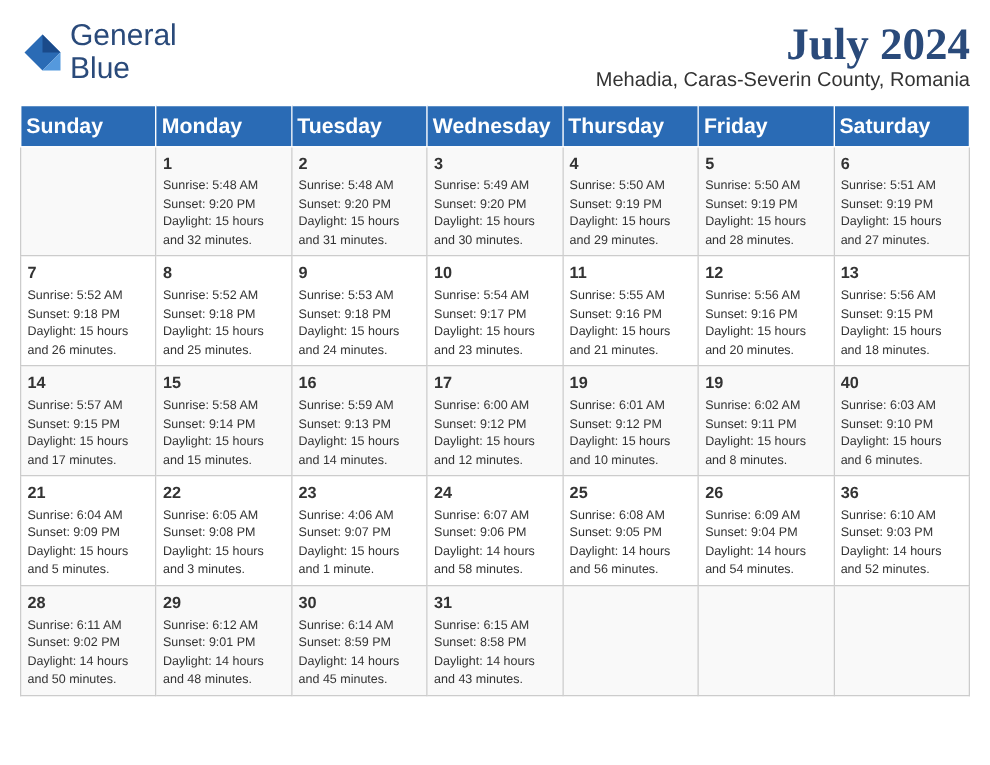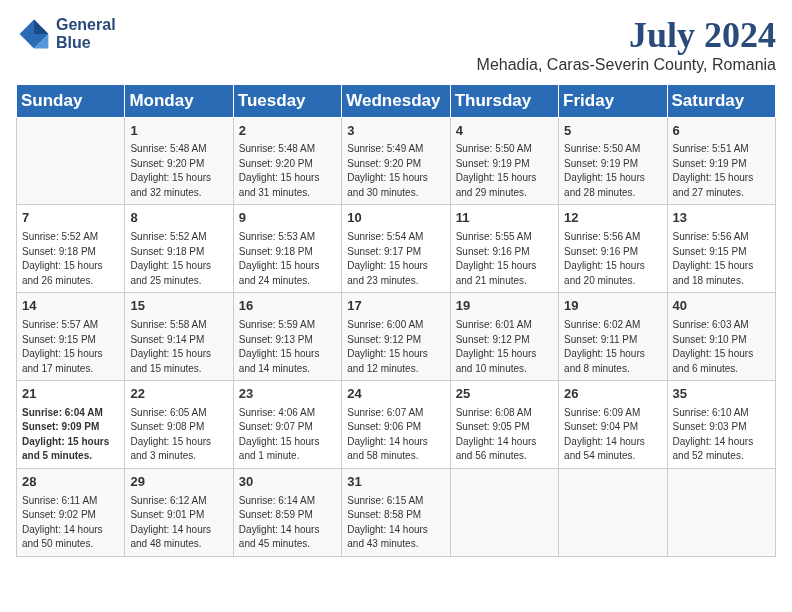--- a/index.html
+++ b/index.html
@@ -15,22 +15,22 @@
       align-items: flex-start;
       justify-content: space-between;
       margin-bottom: 10px;
     }
     .logo {
       display: flex;
       align-items: center;
       gap: 4px;
     }
     .logo-text {
-      font-size: 16px;
-      font-weight: bold;
+      font-size: 24px;
+      font-weight: normal;
       color: #2a4a7a;
       line-height: 1.1;
     }
     .logo-icon {
       width: 36px;
       height: 36px;
     }
     .title-block {
       text-align: right;
     }
@@ -265,21 +265,21 @@
           <span class="day-num">40</span>
           <div class="day-info" style="white-space: pre-line;">Sunrise: 6:03 AM
 Sunset: 9:10 PM
 Daylight: 15 hours
 and 6 minutes.</div>
         </td>
       </tr>
       <tr>
         <td>
           <span class="day-num">21</span>
-          <div class="day-info" style="white-space: pre-line; font-weight: bold;">Sunrise: 6:04 AM
+          <div class="day-info" style="white-space: pre-line;">Sunrise: 6:04 AM
 Sunset: 9:09 PM
 Daylight: 15 hours
 and 5 minutes.</div>
         </td>
         <td>
           <span class="day-num">22</span>
           <div class="day-info" style="white-space: pre-line;">Sunrise: 6:05 AM
 Sunset: 9:08 PM
 Daylight: 15 hours
 and 3 minutes.</div>
@@ -306,21 +306,21 @@
 and 56 minutes.</div>
         </td>
         <td>
           <span class="day-num">26</span>
           <div class="day-info" style="white-space: pre-line;">Sunrise: 6:09 AM
 Sunset: 9:04 PM
 Daylight: 14 hours
 and 54 minutes.</div>
         </td>
         <td>
-          <span class="day-num">35</span>
+          <span class="day-num">36</span>
           <div class="day-info" style="white-space: pre-line;">Sunrise: 6:10 AM
 Sunset: 9:03 PM
 Daylight: 14 hours
 and 52 minutes.</div>
         </td>
       </tr>
       <tr>
         <td>
           <span class="day-num">28</span>
           <div class="day-info" style="white-space: pre-line;">Sunrise: 6:11 AM

